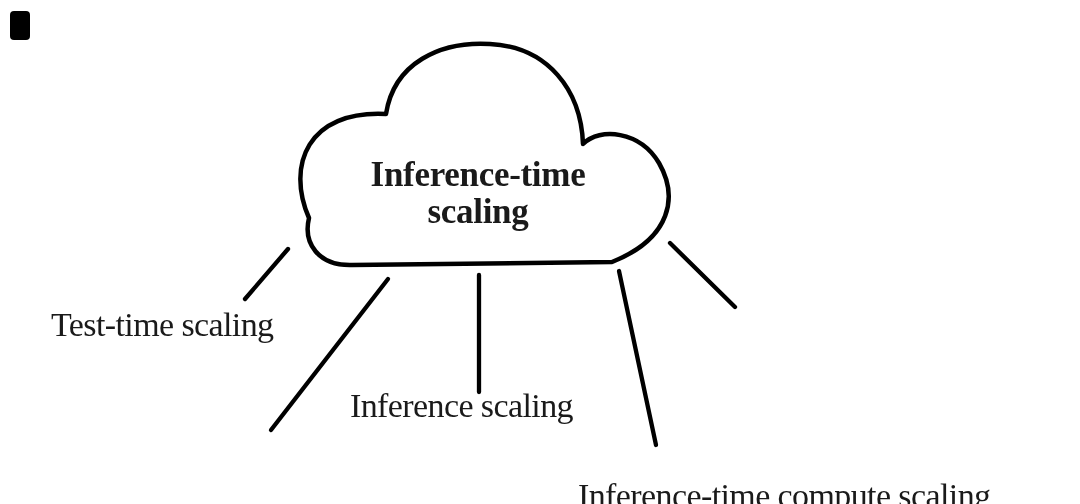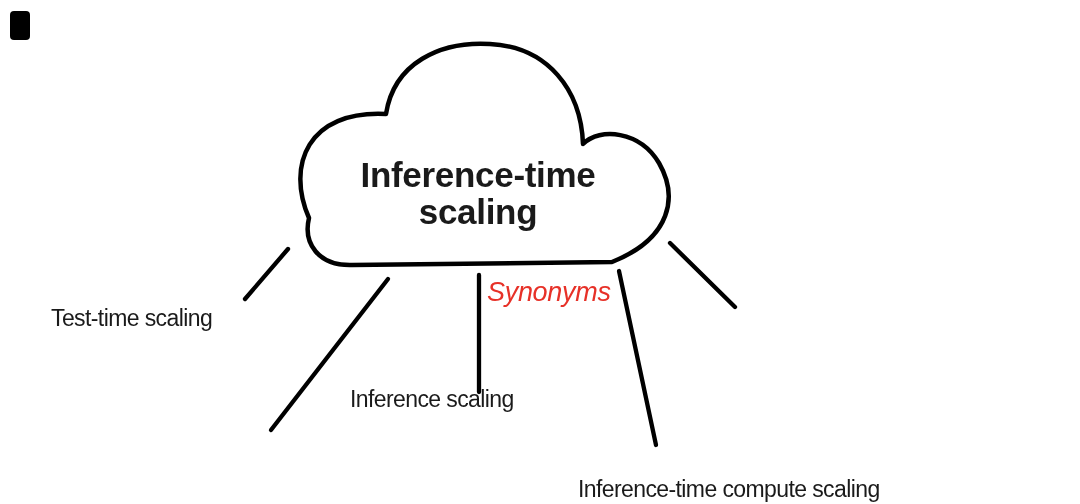--- a/index.html
+++ b/index.html
@@ -1,21 +1,21 @@
 <!DOCTYPE html>
 <html style="--background: #ffffff; --ink: #1a1a1a; --outline: #000000; --caption-red: #e73128;"><head>
 <meta charset="utf-8">
 <style>
   html, body { margin: 0; padding: 0; background: #ffffff; }
   .stage {
     position: relative;
     width: 1080px;
     height: 504px;
     background: var(--background, #ffffff);
-    font-family: Liberation Sans, sans-serif;
+    font-family: Liberation Serif, serif;
     overflow: hidden;
   }
   .gfx {
     position: absolute;
     left: 0; top: 0;
     width: 1080px; height: 504px;
     display: block;
   }
   .gfx line {
     stroke: var(--outline, #000000);
@@ -50,21 +50,21 @@
     position: absolute;
     left: 487px; top: 277px;
     font-size: 27px;
     font-style: italic;
     color: var(--caption-red, #e73128);
     white-space: nowrap;
     letter-spacing: -0.3px;
   }
   .label {
     position: absolute;
-    font-size: 23px;
+    font-size: 34px;
     line-height: 1.2;
     letter-spacing: -0.6px;
     color: var(--ink, #1a1a1a);
     white-space: nowrap;
   }
   .label-test-time            { left: 51px;  top: 305px; }
   .label-runtime              { left: 136px; top: 440px; }
   .label-inference            { left: 350px; top: 386px; }
   .label-inference-time-comp  { left: 578px; top: 476px; }
   .label-inference-compute    { left: 650px; top: 311px; }
@@ -87,21 +87,20 @@
              C 286 165 308 110 386 114
              C 394 63 440 41 490 44
              C 548 47 581 90 583 144
              C 600 127 640 131 659 163
              C 678 196 672 238 612 262
              Z"></path>
   </svg>
 
   <div class="cloud-title">Inference-time scaling</div>
 
-  <div class="syn-caption">Synonyms</div>
 
   <div class="label label-test-time">Test-time scaling</div>
 
 
   <div class="label label-inference">Inference scaling</div>
 
   <div class="label label-inference-time-comp">Inference-time compute scaling</div>
 
 
 </div>

